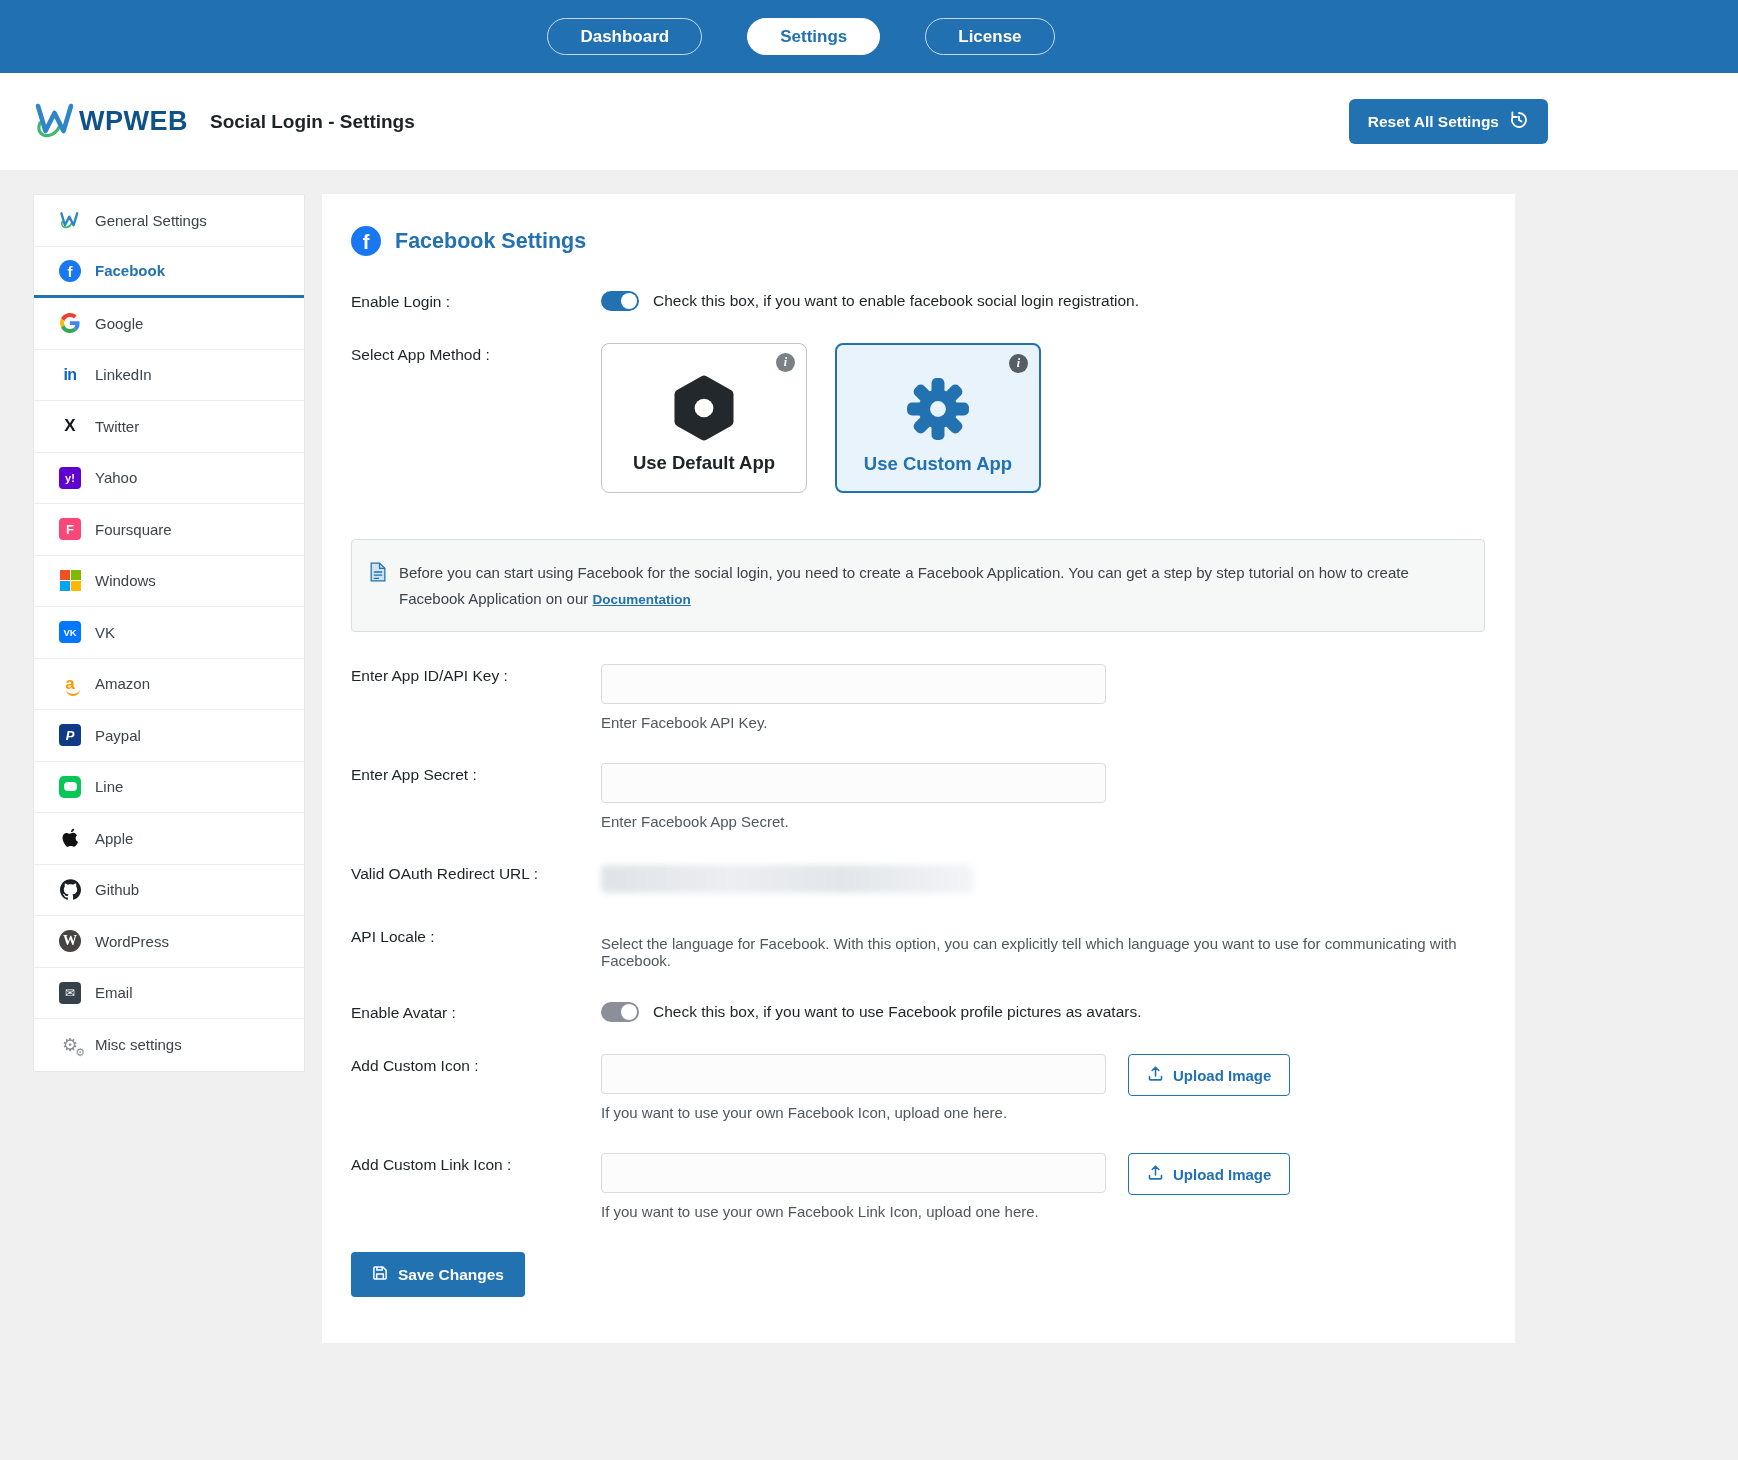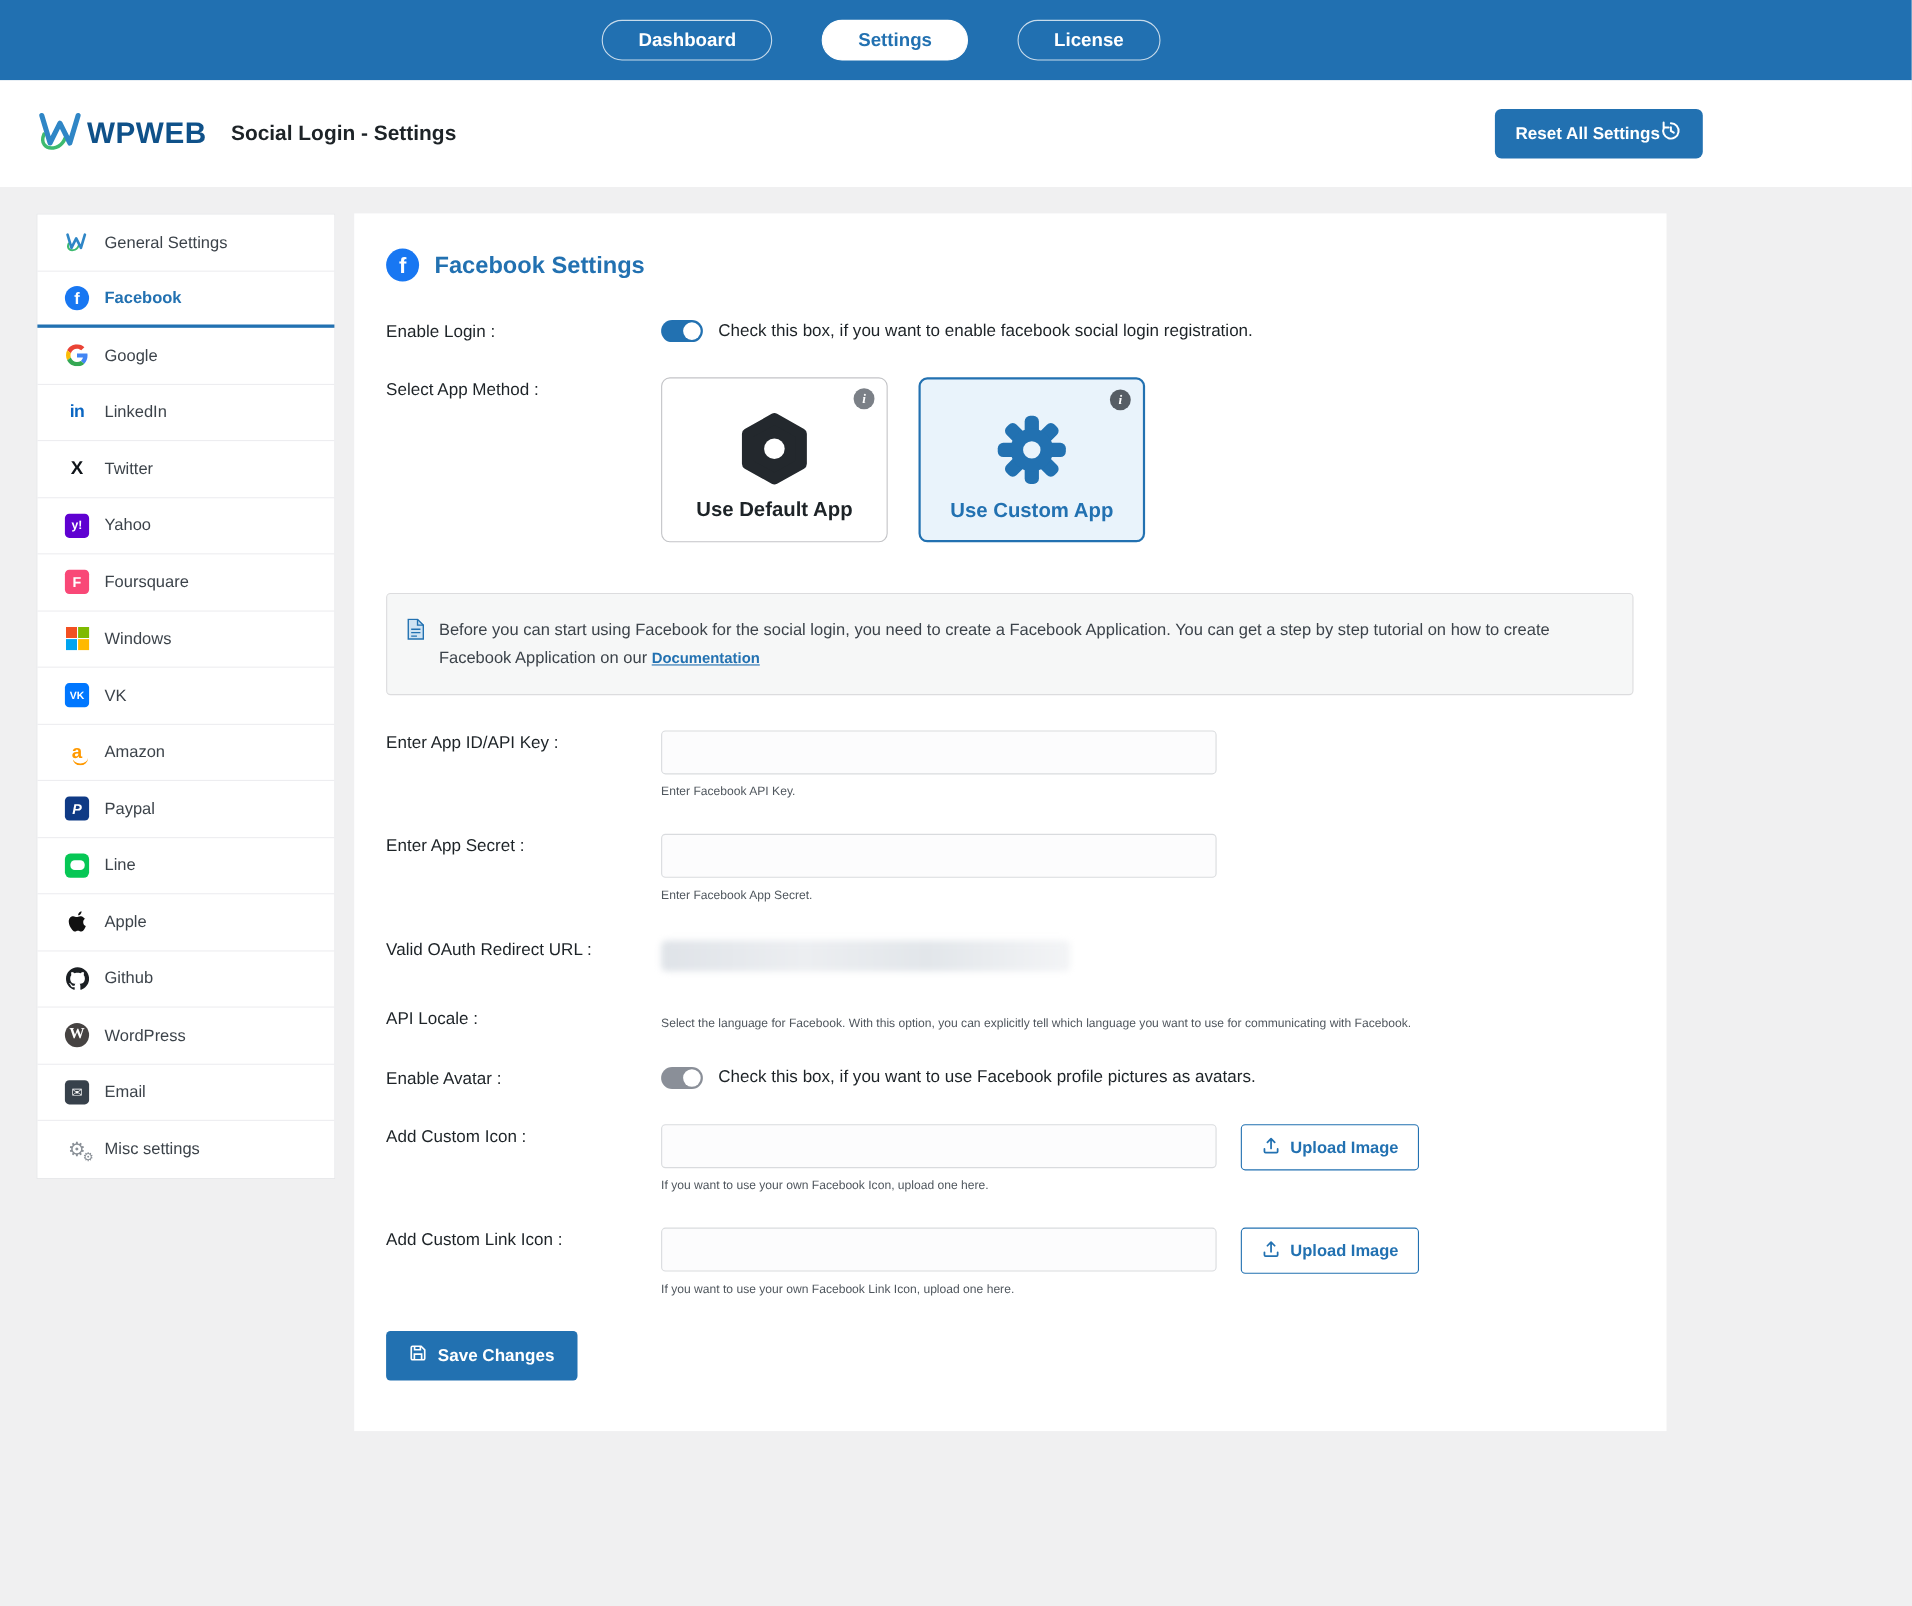--- a/index.html
+++ b/index.html
@@ -11,21 +11,21 @@
   .pills { display:flex; gap:45px; position:relative; left:-68px; }
   .pill { height:37px; padding:0 32px; border-radius:19px; border:1.5px solid rgba(255,255,255,.75);
           background:transparent; color:#fff; font-size:17px; font-weight:600; font-family:inherit; cursor:pointer; }
   .pill.active { background:#fff; color:#2271b1; border-color:#fff; }
 
   
   .header { height:97px; background:#fff; display:flex; align-items:center; padding:0 190px 0 33px; }
   .brand { display:flex; align-items:center; gap:0; }
   .brand-name { font-size:27px; font-weight:800; color:#0f5189; letter-spacing:.5px; }
   .page-title { margin-left:22px; font-size:19px; font-weight:700; color:#1d2327; }
-  .reset-btn { margin-left:auto; display:flex; align-items:center; gap:0; background:#2271b1; color:#fff;
+  .reset-btn { margin-left:auto; display:flex; align-items:center; gap:10px; background:#2271b1; color:#fff;
                border:none; border-radius:6px; height:45px; padding:0 19px; font-size:15.5px; font-weight:600;
                font-family:inherit; cursor:pointer; }
 
   
   .content { display:flex; align-items:flex-start; gap:17px; padding:24px 0 80px 33px; }
 
   
   .sidebar { width:272px; background:#fff; border:1px solid #e6e7e9; flex-shrink:0; }
   .side-item { display:flex; align-items:center; gap:13px; height:51.5px; padding:0 12px 0 24px;
                border-bottom:1px solid #ededf0; font-size:15px; color:#3c434a; cursor:pointer; }
@@ -93,21 +93,21 @@
   .row-cards { margin-bottom:46px; }
 
   .notice { display:flex; gap:13px; background:#f6f7f7; border:1px solid #dcdcde; border-radius:4px;
             padding:20px 18px; margin-bottom:32px; align-items:flex-start; }
   .notice p { font-size:15px; color:#3c434a; line-height:1.7; }
   .notice a { color:#2271b1; font-weight:700; font-size:13.5px; text-decoration:underline; cursor:pointer; }
   .doc-badge { flex-shrink:0; margin-top:2px; }
 
   .text-input { width:505px; height:40px; border:1px solid #d9dbde; border-radius:4px; background:#fcfcfd;
                 padding:0 12px; font-size:15px; color:#1d2327; font-family:inherit; }
-  .helper { margin-top:10px; font-size:11px; color:#50575e; }
+  .helper { margin-top:10px; font-size:15px; color:#50575e; }
 
   .blur-value { width:372px; height:28px; margin-top:3px; border-radius:5px;
                 background:linear-gradient(90deg,#dfe3e8 0%,#eceef1 35%,#e2e6ea 65%,#f3f4f6 100%);
                 filter:blur(3px); }
 
   .select { width:505px; height:40px; border:1px solid #d9dbde; border-radius:4px; background:#fff;
             display:flex; align-items:center; justify-content:space-between; padding:0 15px;
             font-size:15px; color:#2c3338; cursor:pointer; }
 
   .upload-row .form-control { display:flex; align-items:flex-start; gap:22px; }

